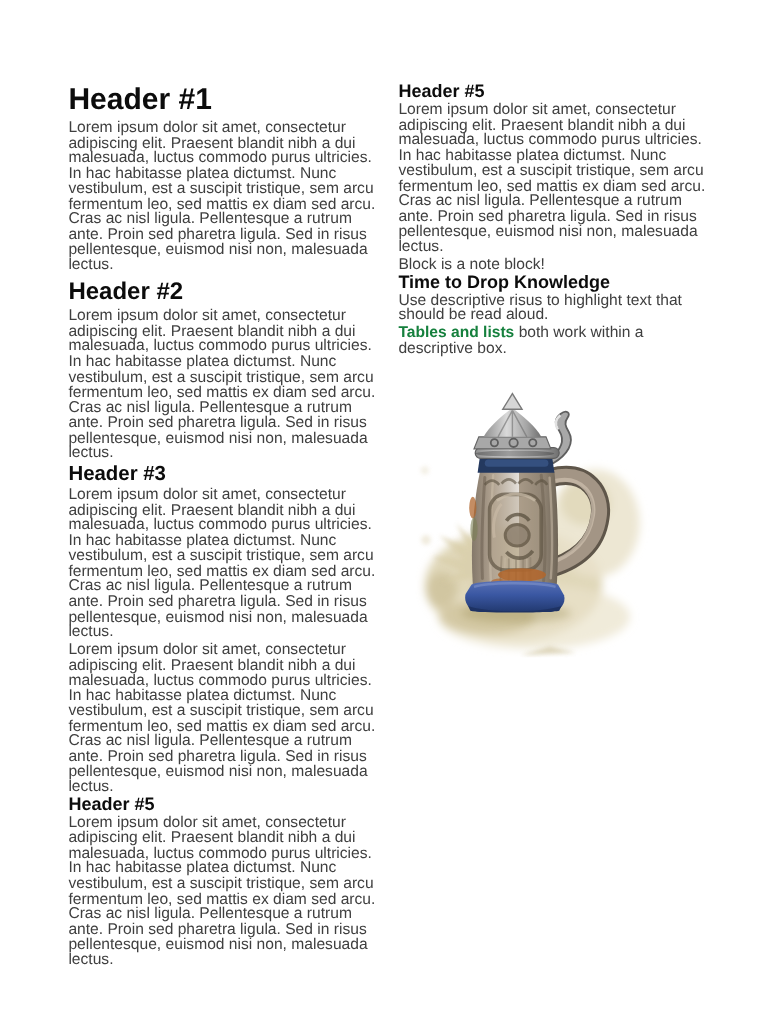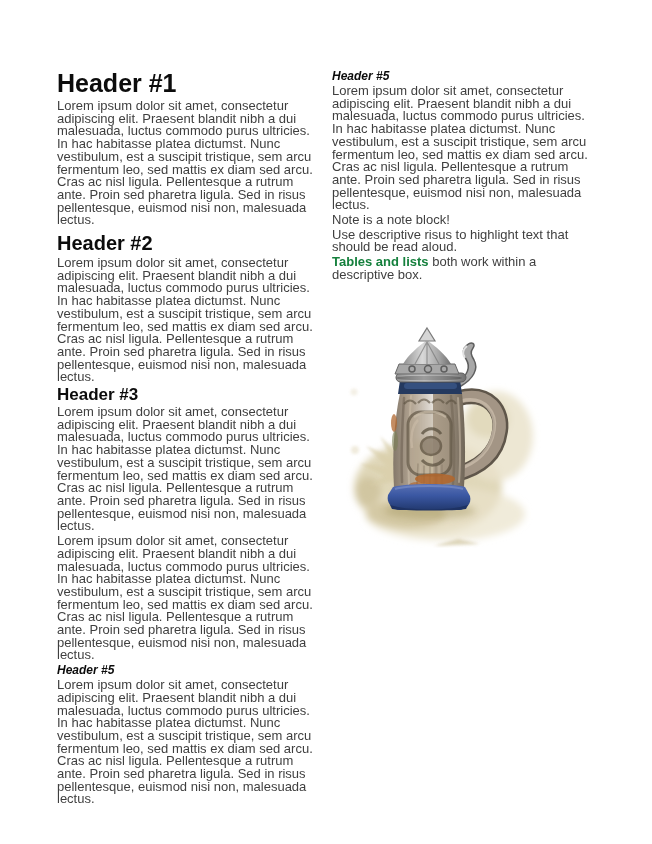--- a/index.html
+++ b/index.html
@@ -23,21 +23,21 @@
   }
   .col h1,.col h2,.col h3,.col h4,.col h5{
     color:#0c0c0c;
     font-weight:700;
     padding:0;
   }
   .col h1{font-size:25px;line-height:27px;margin:0 0 3px 0;}
   .col h2{font-size:20px;line-height:22px;margin:5px 0 3px 0;}
   .col h3{font-size:17px;line-height:18px;margin:2px 0 2px 0;}
   .col h4{font-size:13.5px;line-height:15px;margin:2px 0 2px 0;}
-  .col h5{font-size:12px;line-height:13px;margin:2px 0 2px 0;font-style:italic;}
+  .col h5{font-size:15px;line-height:13px;margin:2px 0 2px 0;}
   .col h5.first{margin-top:0;}
   .col p strong{color:#15803d;}
   .stein{
     position:absolute;
     left:338px;top:292px;
     width:282px;height:224px;
   }
 </style>
 </head>
 <body>
@@ -52,21 +52,22 @@
     <h3>Header #3</h3>
     <p>Lorem ipsum dolor sit amet, consectetur adipiscing elit. Praesent blandit nibh a dui malesuada, luctus commodo purus ultricies. In hac habitasse platea dictumst. Nunc vestibulum, est a suscipit tristique, sem arcu fermentum leo, sed mattis ex diam sed arcu. Cras ac nisl ligula. Pellentesque a rutrum ante. Proin sed pharetra ligula. Sed in risus pellentesque, euismod nisi non, malesuada lectus.</p>
     <p>Lorem ipsum dolor sit amet, consectetur adipiscing elit. Praesent blandit nibh a dui malesuada, luctus commodo purus ultricies. In hac habitasse platea dictumst. Nunc vestibulum, est a suscipit tristique, sem arcu fermentum leo, sed mattis ex diam sed arcu. Cras ac nisl ligula. Pellentesque a rutrum ante. Proin sed pharetra ligula. Sed in risus pellentesque, euismod nisi non, malesuada lectus.</p>
     <h5>Header #5</h5>
     <p>Lorem ipsum dolor sit amet, consectetur adipiscing elit. Praesent blandit nibh a dui malesuada, luctus commodo purus ultricies. In hac habitasse platea dictumst. Nunc vestibulum, est a suscipit tristique, sem arcu fermentum leo, sed mattis ex diam sed arcu. Cras ac nisl ligula. Pellentesque a rutrum ante. Proin sed pharetra ligula. Sed in risus pellentesque, euismod nisi non, malesuada lectus.</p>
   </div>
 
   <div class="col col-right">
     <h5 class="first">Header #5</h5>
     <p>Lorem ipsum dolor sit amet, consectetur adipiscing elit. Praesent blandit nibh a dui malesuada, luctus commodo purus ultricies. In hac habitasse platea dictumst. Nunc vestibulum, est a suscipit tristique, sem arcu fermentum leo, sed mattis ex diam sed arcu. Cras ac nisl ligula. Pellentesque a rutrum ante. Proin sed pharetra ligula. Sed in risus pellentesque, euismod nisi non, malesuada lectus.</p>
-    <p>Note is a note block!</p>
+    <p>Block is a note block!</p>
+    <h5>Time to Drop Knowledge</h5>
     <p>Use descriptive risus to highlight text that should be read aloud.</p>
     <p><strong>Tables and lists</strong><span> both work within a descriptive box.</span></p>
   </div>
 
   <svg class="stein" viewBox="0 0 282 224" xmlns="http://www.w3.org/2000/svg">
     <defs>
       <filter id="wblur" x="-40%" y="-40%" width="180%" height="180%">
           <feGaussianBlur stdDeviation="3.5"></feGaussianBlur>
         </filter>
       <filter id="wblur2" x="-40%" y="-40%" width="180%" height="180%">

